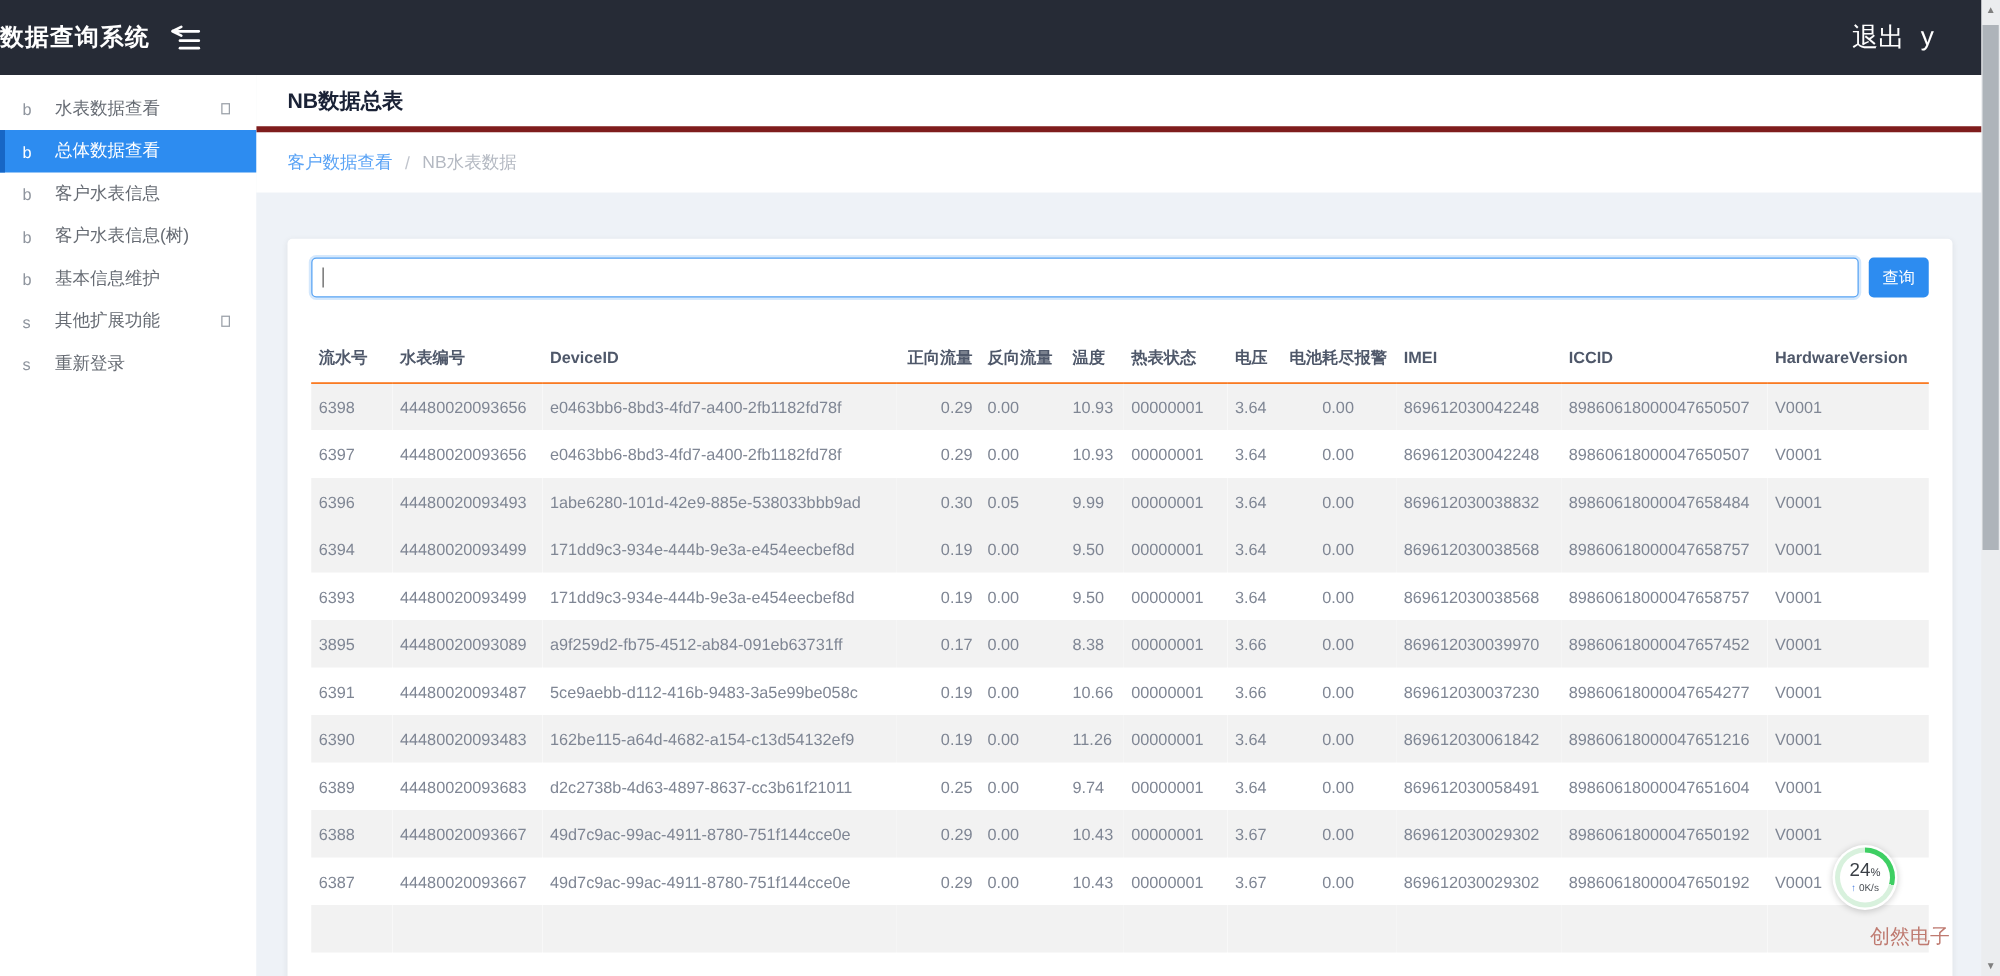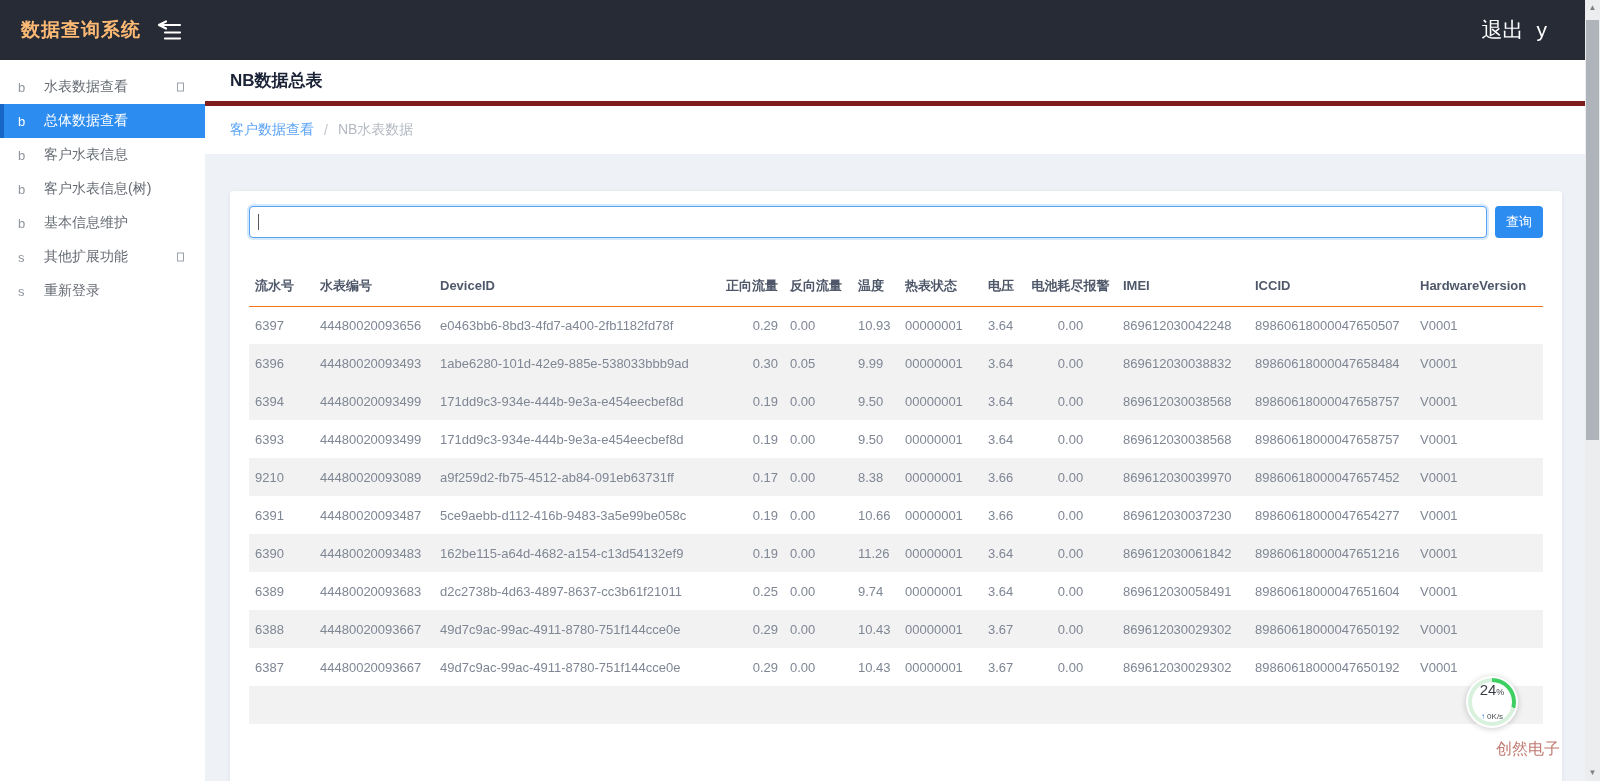--- a/index.html
+++ b/index.html
@@ -5,21 +5,21 @@
   * { margin:0; padding:0; box-sizing:border-box; }
   html,body { width:1600px; height:781px; overflow:hidden; }
   body {
     position:relative;
     font-family:"Liberation Sans","DejaVu Sans",sans-serif;
     background:#eef2f7;
   }
 
   
   .topbar { position:absolute; top:0; left:0; width:1600px; height:60px; background:#262b36; display:flex; align-items:center; z-index:10; }
-  .app-title { color:#fdba74; font-size:19px; font-weight:bold; margin-left:21px; letter-spacing:1px; }
+  .app-title { color:#ffffff; font-size:19px; font-weight:bold; letter-spacing:1px; }
   .toggle-btn { margin-left:15px; cursor:pointer; display:flex; align-items:center; }
   .topbar-right { position:absolute; right:53px; top:0; height:60px; display:flex; align-items:center; gap:13px; color:#ffffff; font-size:21px; }
   .logout { cursor:pointer; }
   .username { cursor:pointer; }
 
   
   .sidebar { position:absolute; top:60px; left:0; width:205px; height:721px; background:#ffffff; z-index:5; }
   .side-menu { padding-top:10px; }
   .side-item { height:34px; display:flex; align-items:center; padding-left:18px; position:relative; color:#666b73; font-size:14px; cursor:pointer; }
   .side-icon { color:#8f959e; font-size:13px; width:14px; flex:0 0 14px; }
@@ -68,21 +68,21 @@
   
   .scrollbar { position:absolute; right:0; top:0; width:15px; height:781px; background:#ebedef; z-index:60; }
   .sb-arrow { position:absolute; left:0; width:15px; text-align:center; color:#7f7f7f; font-size:8px; line-height:14px; cursor:pointer; }
   .sb-up { top:1px; }
   .sb-down { bottom:1px; }
   .sb-thumb { position:absolute; top:20px; left:1px; width:13px; height:420px; background:#aeb4ba; cursor:pointer; }
 
   
   .badge { position:absolute; left:1466px; top:676px; width:52px; height:52px; border-radius:50%; background:#ffffff; box-shadow:0 1px 6px rgba(0,0,0,.2); z-index:55; cursor:pointer; }
   .badge-ring { position:absolute; left:2px; top:2px; right:2px; bottom:2px; border-radius:50%; background:conic-gradient(#3ecf63 0deg 105deg, #d8f1dd 105deg 360deg); }
-  .badge-inner { position:absolute; left:6px; top:6px; right:6px; bottom:6px; border-radius:50%; background:#ffffff; display:flex; flex-direction:column; align-items:center; justify-content:space-between; }
+  .badge-inner { position:absolute; left:6px; top:6px; right:6px; bottom:6px; border-radius:50%; background:#ffffff; display:flex; flex-direction:column; align-items:center; justify-content:center; }
   .badge-pct { font-size:15px; color:#3a3f46; line-height:15px; }
   .badge-pct .pct-sign { font-size:9px; }
   .badge-speed { font-size:8px; color:#4a4f55; line-height:10px; }
   .badge-speed .arrow { color:#3f77e0; }
 
   .watermark { position:absolute; left:1496px; top:739px; font-size:16px; color:#bf7a70; z-index:55; }
 </style>
 </head>
 <body>
 
@@ -166,20 +166,34 @@
                 <th>温度</th>
                 <th>热表状态</th>
                 <th>电压</th>
                 <th>电池耗尽报警</th>
                 <th>IMEI</th>
                 <th>ICCID</th>
                 <th>HardwareVersion</th>
               </tr>
             </thead>
           <tbody>
+              <tr class="stripe">
+                <td>6398</td>
+                <td>44480020093656</td>
+                <td>e0463bb6-8bd3-4fd7-a400-2fb1182fd78f</td>
+                <td>0.29</td>
+                <td>0.00</td>
+                <td>10.93</td>
+                <td>00000001</td>
+                <td>3.64</td>
+                <td>0.00</td>
+                <td>869612030042248</td>
+                <td>89860618000047650507</td>
+                <td>V0001</td>
+              </tr>
               <tr class="">
                 <td>6397</td>
                 <td>44480020093656</td>
                 <td>e0463bb6-8bd3-4fd7-a400-2fb1182fd78f</td>
                 <td>0.29</td>
                 <td>0.00</td>
                 <td>10.93</td>
                 <td>00000001</td>
                 <td>3.64</td>
                 <td>0.00</td>
@@ -223,21 +237,21 @@
                 <td>0.00</td>
                 <td>9.50</td>
                 <td>00000001</td>
                 <td>3.64</td>
                 <td>0.00</td>
                 <td>869612030038568</td>
                 <td>89860618000047658757</td>
                 <td>V0001</td>
               </tr>
               <tr class="stripe">
-                <td>9210</td>
+                <td>3895</td>
                 <td>44480020093089</td>
                 <td>a9f259d2-fb75-4512-ab84-091eb63731ff</td>
                 <td>0.17</td>
                 <td>0.00</td>
                 <td>8.38</td>
                 <td>00000001</td>
                 <td>3.66</td>
                 <td>0.00</td>
                 <td>869612030039970</td>
                 <td>89860618000047657452</td>

